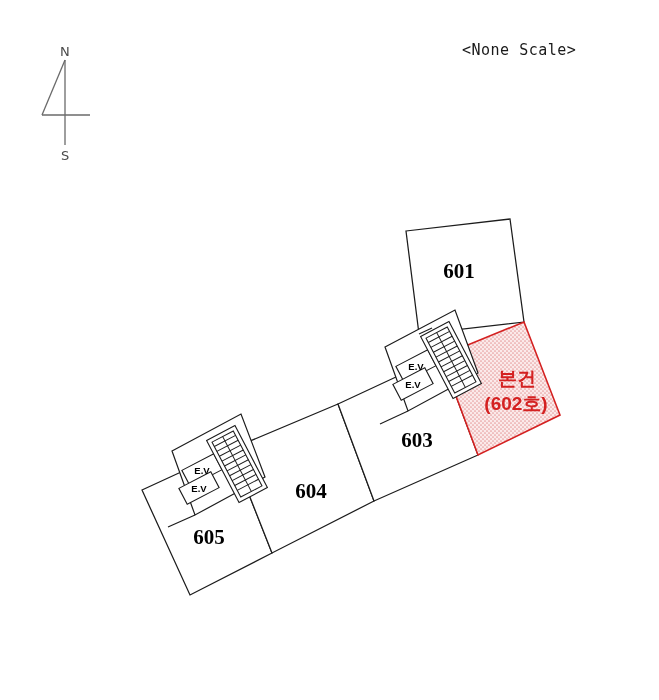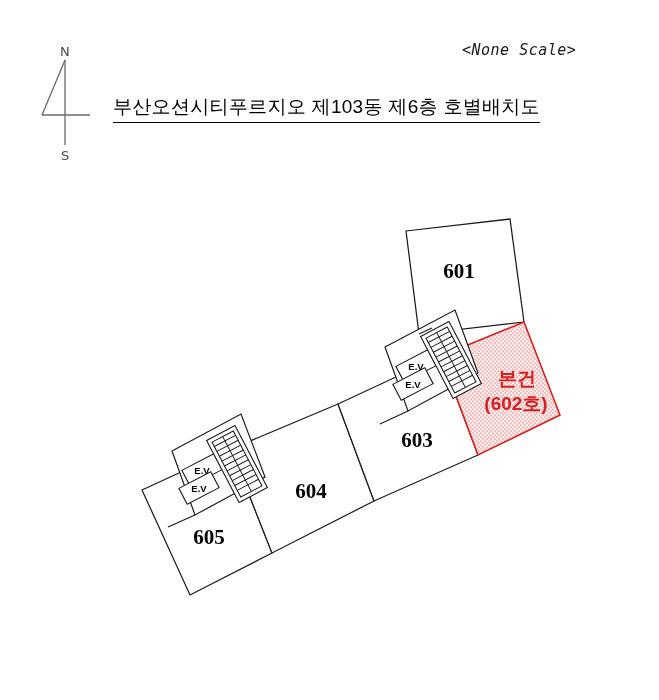--- a/index.html
+++ b/index.html
@@ -14,21 +14,20 @@
   #sheet{position:relative;width:659px;height:700px;}
 
   .scale-note{
     position:absolute;
     left:462px; top:41px;
     font-family:"DejaVu Sans Mono","Liberation Mono",monospace;
     font-size:15px;
     letter-spacing:0.5px;
     color:#1a1a1a;
     white-space:nowrap;
-    font-style:italic;
   }
 
   .title{
     position:absolute;
     left:113px; top:94px;
     font-size:19px;
     color:#000000;
     white-space:nowrap;
     border-bottom:1.6px solid #000;
     padding-bottom:2px;
@@ -77,21 +76,20 @@
   .evbox{fill:#ffffff;stroke:#1c1c1c;stroke-width:1.1;}
   .subject-poly{stroke-width:1.6;}
 </style>
 </head>
 <body>
 
 <div id="sheet">
 
   <div class="scale-note">&lt;None Scale&gt;</div>
 
-  <div class="title">부산오션시티푸르지오 제103동 제6층 호별배치도</div>
 
   <div class="compass-lbl" id="n-label">N</div>
   <div class="compass-lbl" id="s-label">S</div>
   <svg id="compass-svg" width="60" height="95">
     <line x1="25" y1="5" x2="25" y2="90" stroke="#6a6a6a" stroke-width="1.3"></line>
     <line x1="2" y1="60" x2="50" y2="60" stroke="#6a6a6a" stroke-width="1.3"></line>
     <line x1="25" y1="5" x2="2" y2="60" stroke="#6a6a6a" stroke-width="1.3"></line>
   </svg>
 
   <svg id="plan-svg" width="659" height="700">

